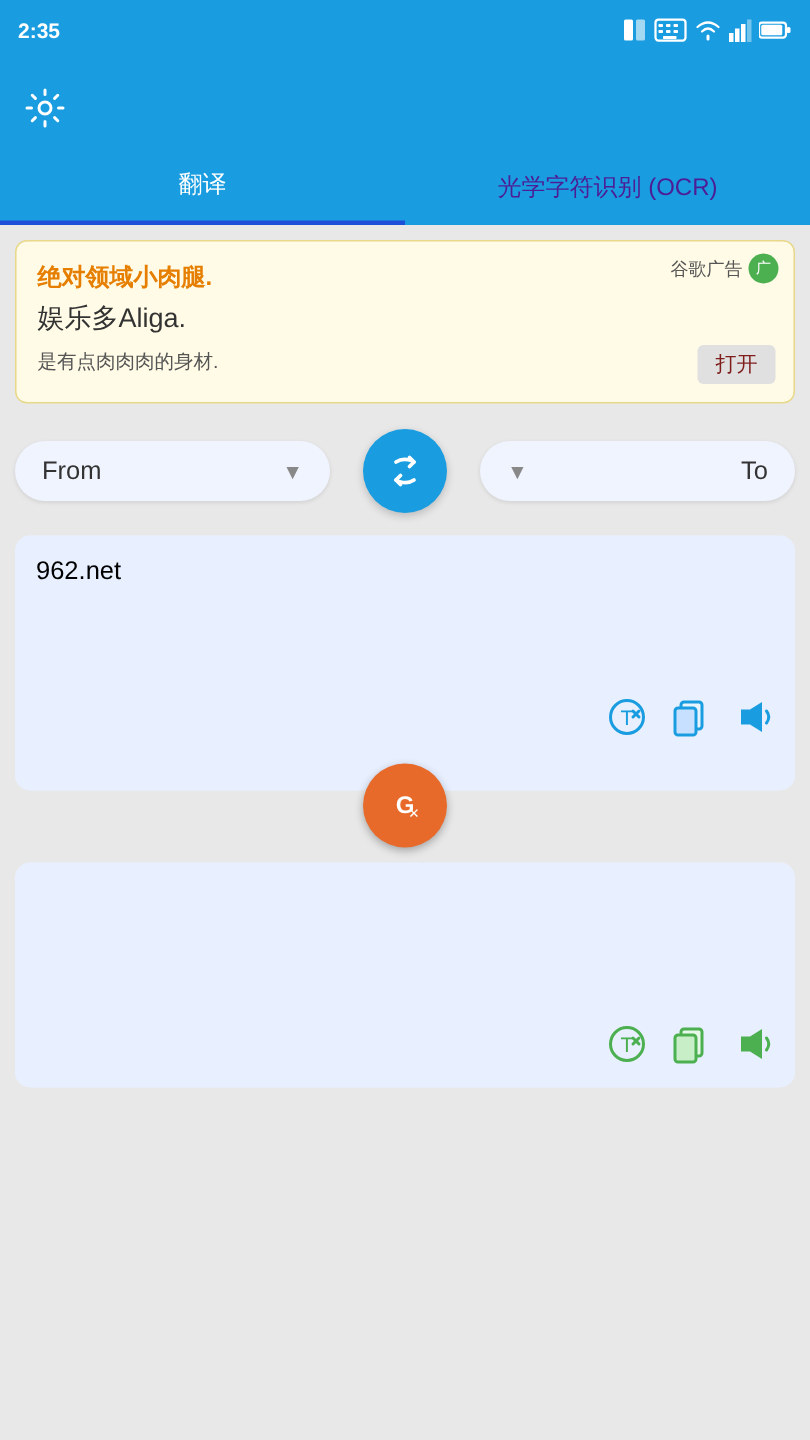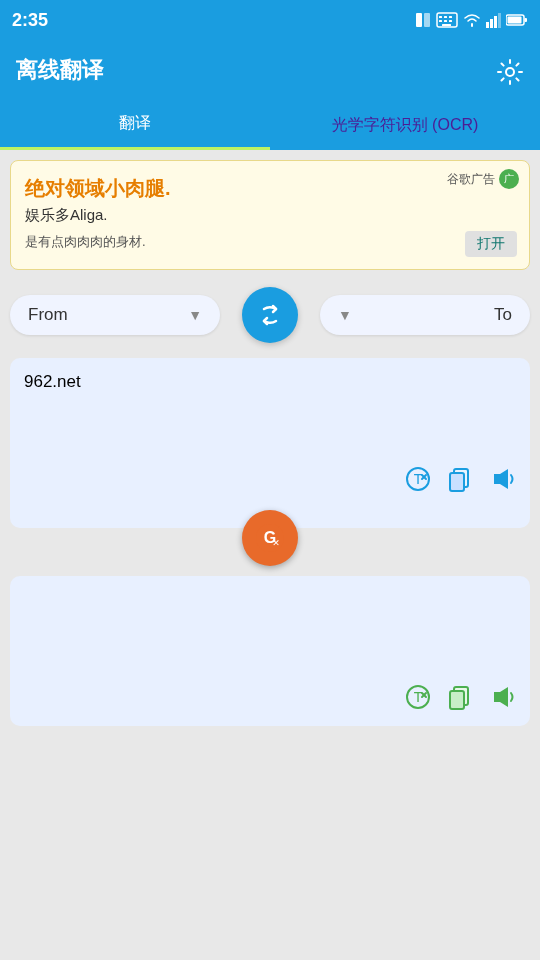--- a/index.html
+++ b/index.html
@@ -16,21 +16,21 @@
     .status-bar {
       background: #1a9de0;
       height: 40px;
       display: flex;
       align-items: center;
       justify-content: space-between;
       padding: 0 12px;
       color: white;
     }
     .status-time {
-      font-size: 18px;
+      font-size: 14px;
       font-weight: bold;
     }
     .status-icons {
       display: flex;
       align-items: center;
       gap: 4px;
     }
 
     
     .header {
@@ -64,21 +64,21 @@
       text-align: center;
       font-size: 16px;
       cursor: pointer;
       height: 100%;
       display: flex;
       align-items: center;
       justify-content: center;
     }
     .tab-active {
       color: white;
-      border-bottom: 3px solid #bef264;
+      border-bottom: 3px solid #1d4ed8;
     }
     .tab-inactive {
       color: #4c1d95;
     }
 
     
     .main {
       background: #e8e8e8;
       height: calc(960px - 40px - 60px - 50px);
       overflow: hidden;
@@ -110,44 +110,44 @@
       border-radius: 50%;
       width: 20px;
       height: 20px;
       display: flex;
       align-items: center;
       justify-content: center;
       font-size: 10px;
     }
     .ad-main-text {
       color: #e67e00;
-      font-size: 20px;
+      font-size: 16px;
       font-weight: bold;
       margin-bottom: 4px;
     }
     .ad-sub-text {
       color: #333;
-      font-size: 15px;
+      font-size: 18px;
       margin-bottom: 8px;
     }
     .ad-desc {
       color: #555;
       font-size: 13px;
       margin-bottom: 8px;
     }
     .ad-open-btn {
       position: absolute;
       bottom: 12px;
       right: 12px;
       background: #e0e0e0;
       border: none;
       border-radius: 4px;
       padding: 4px 12px;
       font-size: 14px;
-      color: #0f766e;
+      color: #7f1d1d;
       cursor: pointer;
     }
 
     
     .lang-selector {
       display: flex;
       align-items: center;
       justify-content: space-between;
       padding: 0 10px;
       margin: 8px 0;
@@ -319,21 +319,20 @@
 
     <svg width="22" height="12" viewBox="0 0 22 12" fill="white">
       <rect x="0" y="1" width="18" height="10" rx="2" stroke="white" stroke-width="1.5" fill="none"></rect>
       <rect x="1.5" y="2.5" width="14" height="7" rx="1" fill="white"></rect>
       <rect x="18.5" y="4" width="2.5" height="4" rx="1" fill="white"></rect>
     </svg>
   </div>
 </div>
 
 <div class="header">
-  <span class="header-title">离线翻译</span>
   <span class="header-gear">
     <svg width="28" height="28" viewBox="0 0 28 28" fill="none">
       <circle cx="14" cy="14" r="4" stroke="white" stroke-width="2"></circle>
       <path d="M14 2v3M14 23v3M2 14h3M23 14h3M5.5 5.5l2.1 2.1M20.4 20.4l2.1 2.1M5.5 22.5l2.1-2.1M20.4 7.6l2.1-2.1" stroke="white" stroke-width="2" stroke-linecap="round"></path>
     </svg>
   </span>
 </div>
 
 <div class="tabs">
   <div class="tab tab-active">

